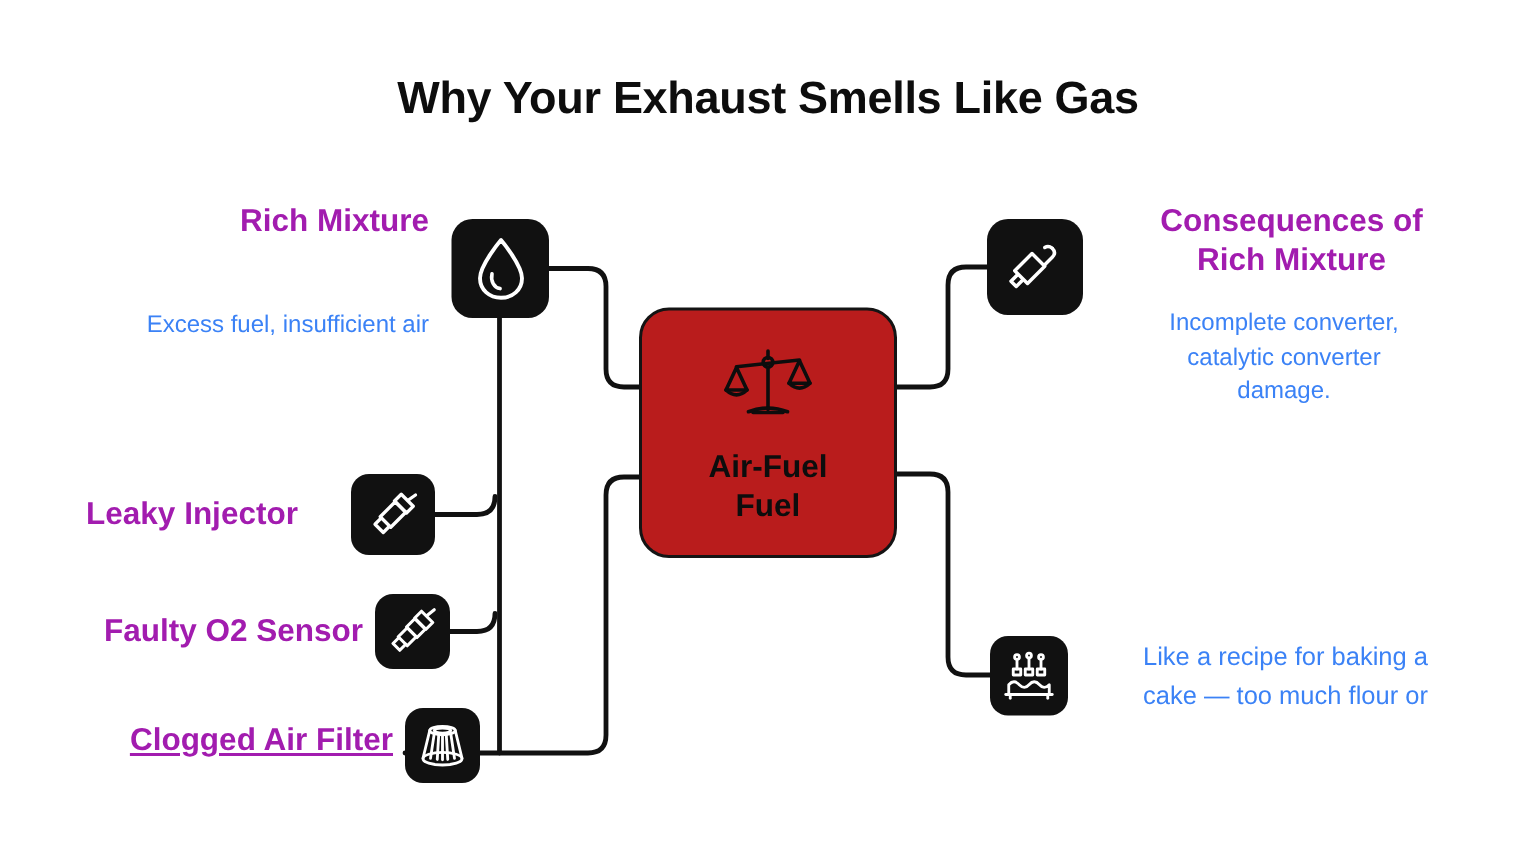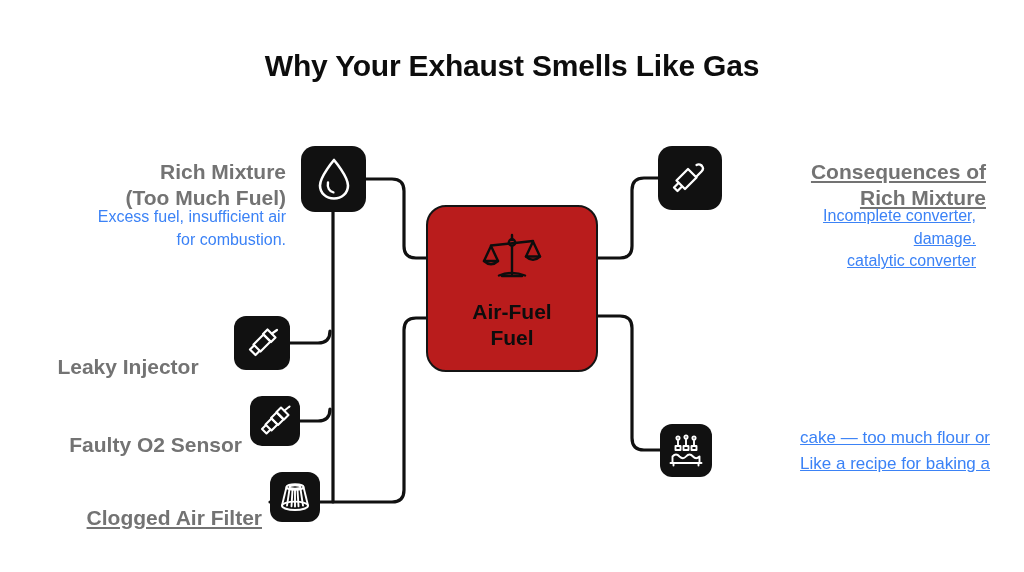--- a/index.html
+++ b/index.html
@@ -44,28 +44,28 @@
     box-sizing:border-box;
   }
   .center-node .node-icon{margin-top:2px;margin-bottom:6px;}
   .center-node .node-label{
     font-size:21px;font-weight:bold;line-height:1.22;text-align:center;color:#0d0d0d;
   }
 
   
   .lbl-head{
     position:absolute;
-    font-size:21px;font-weight:bold;line-height:1.26;color:#737373;margin-top:24px;
+    font-size:21px;font-weight:bold;line-height:1.26;color:#a21caf;
   }
   .lbl-sub{
     position:absolute;
     font-size:16px;font-weight:normal;line-height:1.42;color:#3b82f6;
   }
   .ta-right{text-align:right;}
-  .ta-left{text-align:right;text-decoration:underline;}
+  .ta-left{text-align:center;}
 
   
   #rich-head{left:66px;top:135px;width:220px;}
   #rich-sub{left:46px;top:206px;width:240px;}
 
   #inj-head{left:30px;top:330px;width:196px;text-align:center;}
   #o2-head{left:30px;top:408px;width:212px;}
   #filter-head{left:22px;top:481px;width:240px;text-decoration:underline;}
 
   #cons-head{left:736px;top:135px;width:250px;}
@@ -91,25 +91,23 @@
 
     <path d="M 333 502 H 392 Q 404 502 404 490 V 330 Q 404 318 416 318 H 426"></path>
 
     <path d="M 598 258 H 620 Q 632 258 632 246 V 190 Q 632 178 644 178 H 658"></path>
 
     <path d="M 598 316 H 620 Q 632 316 632 328 V 438 Q 632 450 644 450 H 660"></path>
   </svg>
 
   <div class="lbl-head ta-right" id="rich-head">
     <div>Rich Mixture</div>
-    <div>(Too Much Fuel)</div>
   </div>
   <div class="lbl-sub ta-right" id="rich-sub">
     <div>Excess fuel, insufficient air</div>
-    <div>for combustion.</div>
   </div>
   <div class="chip" style="left:301px;top:146px;width:65px;height:66px;">
     <svg width="40" height="44" viewBox="0 0 40 44" aria-hidden="true">
       <path d="M20 3 C20 3 6 19.5 6 28.5 C6 36.2 12.3 41.5 20 41.5 C27.7 41.5 34 36.2 34 28.5 C34 19.5 20 3 20 3 Z" fill="none" stroke="#ffffff" stroke-width="2.6" stroke-linejoin="round"></path>
       <path d="M14 25.5 C13 30.5 15.3 34.6 19.4 35.4" fill="none" stroke="#ffffff" stroke-width="2.4" stroke-linecap="round"></path>
     </svg>
   </div>
 
   <div class="lbl-head ta-right" id="inj-head">
     <div>Leaky Injector</div>
@@ -192,22 +190,22 @@
         <path d="M8 24.5 L4 28.5 L7.5 32 L11.5 28"></path>
       </g>
     </svg>
   </div>
   <div class="lbl-head ta-left" id="cons-head">
     <div>Consequences of</div>
     <div>Rich Mixture</div>
   </div>
   <div class="lbl-sub ta-left" id="cons-sub">
     <div>Incomplete converter,</div>
+    <div>catalytic converter</div>
     <div>damage.</div>
-    <div>catalytic converter</div>
   </div>
 
   <div class="chip" style="left:660px;top:424px;width:52px;height:53px;border-radius:12px;">
     <svg width="36" height="34" viewBox="0 0 36 34" aria-hidden="true">
       <g fill="none" stroke="#ffffff" stroke-width="1.9" stroke-linejoin="round" stroke-linecap="round">
         <circle cx="10" cy="4" r="1.6"></circle>
         <circle cx="18" cy="3" r="1.6"></circle>
         <circle cx="26" cy="4" r="1.6"></circle>
         <path d="M10 6.5 V 12"></path>
         <path d="M18 5.5 V 12"></path>
@@ -216,17 +214,17 @@
         <path d="M15.5 12 H 20.5 V 16 H 15.5 Z"></path>
         <path d="M23.5 12 H 28.5 V 16 H 23.5 Z"></path>
         <path d="M4.5 22.5 Q 8 18.5 11.5 22.5 Q 15 26 18 22.5 Q 21.5 18.5 25 22.5 Q 28 26 31.5 22.5 V 29 H 4.5 Z"></path>
         <path d="M2.5 29 H 33.5"></path>
         <path d="M5.5 29 V 31.5"></path>
         <path d="M30.5 29 V 31.5"></path>
       </g>
     </svg>
   </div>
   <div class="lbl-sub ta-left" id="cake-sub">
+    <div>Like a recipe for baking a</div>
     <div>cake — too much flour or</div>
-    <div>Like a recipe for baking a</div>
   </div>
 
 </div>
 
 </body></html>

